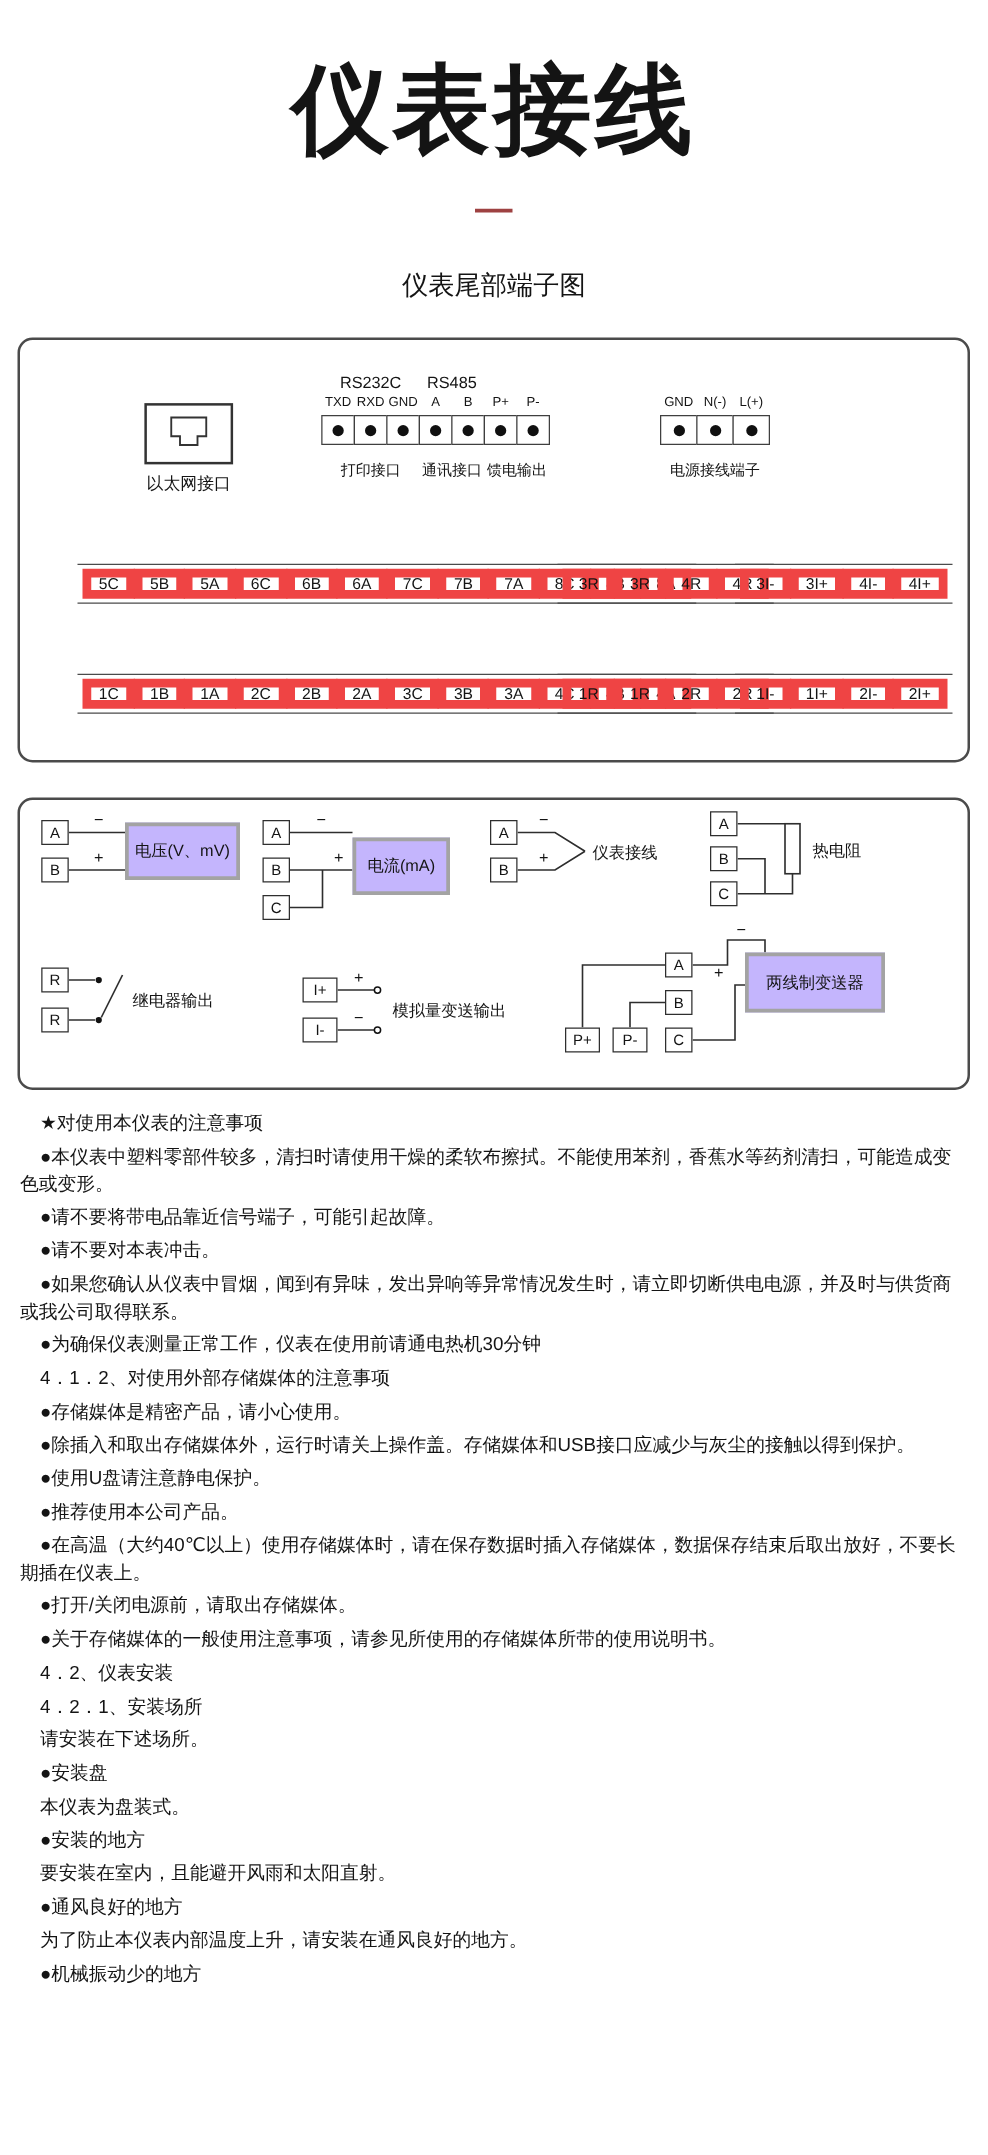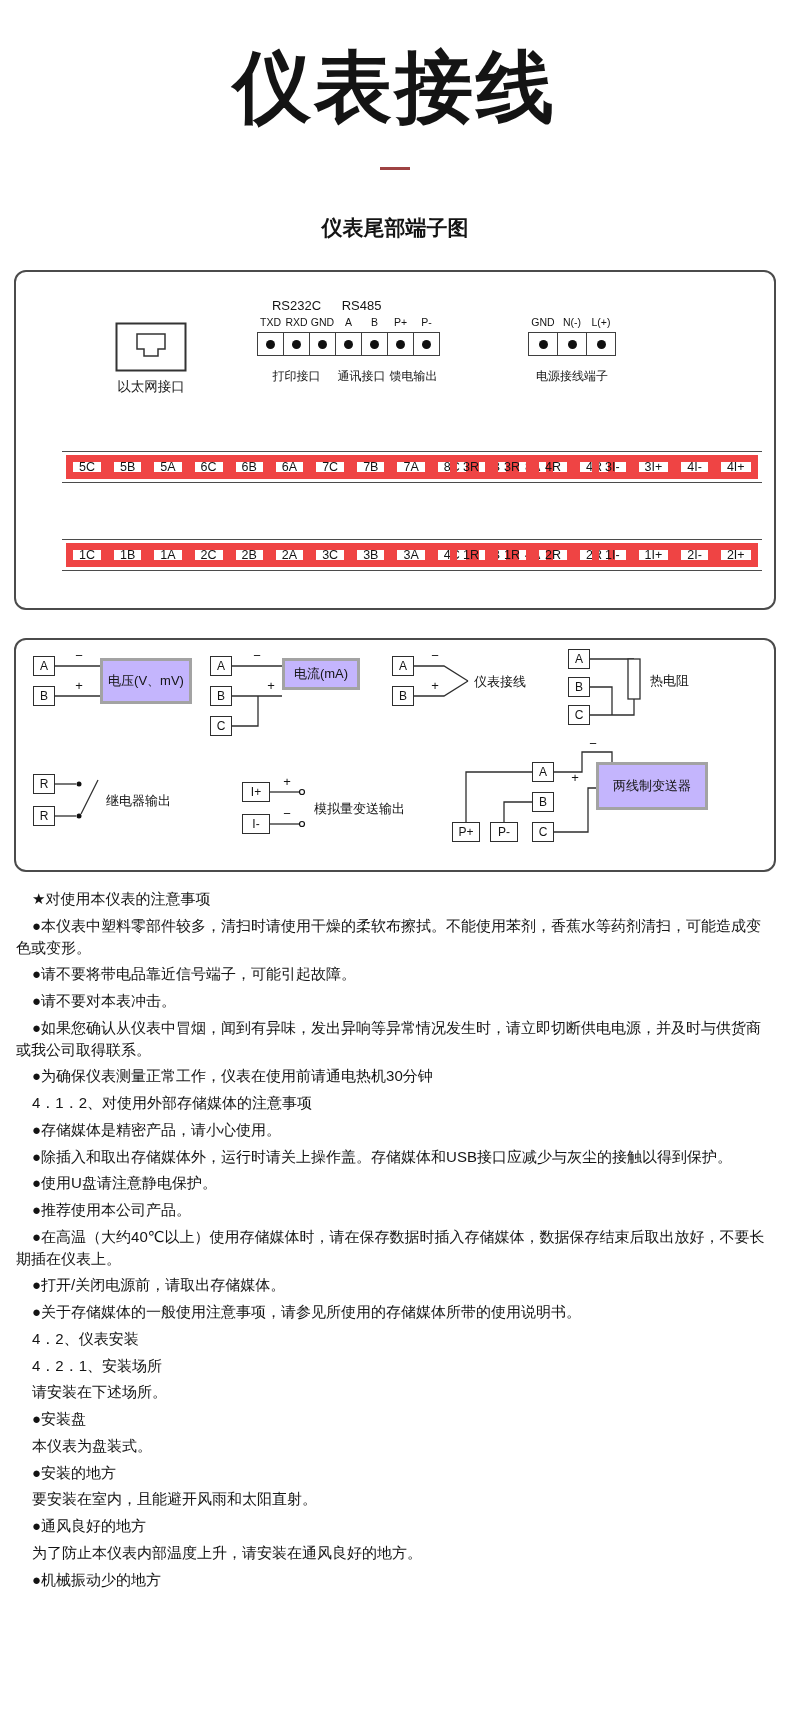--- a/index.html
+++ b/index.html
@@ -20,21 +20,21 @@
     margin: 36px 0 0;
     letter-spacing: 3px;
   }
   .title-divider {
     width: 30px; height: 3px;
     background: #9e4242;
     margin: 26px auto 0;
   }
   h2.subtitle {
     font-size: 21px;
-    font-weight: 700;
+    font-weight: 400;
     text-align: center;
     margin: 44px 0 0;
   }
 
   .panel {
     position: relative;
     margin: 28px 14px 0;
     border: 2px solid #4b4b4b;
     border-radius: 12px;
     background: #fff;
@@ -284,21 +284,21 @@
     <div class="term" style="left:17px;top:46px">B</div>
     <div class="pol" style="left:56px;top:8px">−</div>
     <div class="pol" style="left:56px;top:38px">+</div>
     <div class="dbox" style="left:84px;top:18px;width:92px;height:46px">电压(V、mV)</div>
 
     <div class="term" style="left:194px;top:16px">A</div>
     <div class="term" style="left:194px;top:46px">B</div>
     <div class="term" style="left:194px;top:76px">C</div>
     <div class="pol" style="left:234px;top:8px">−</div>
     <div class="pol" style="left:248px;top:38px">+</div>
-    <div class="dbox" style="left:266px;top:18px;width:78px;height:32px">电流(mA)</div>
+    <div class="dbox" style="left:266px;top:30px;width:78px;height:46px">电流(mA)</div>
 
     <div class="term" style="left:376px;top:16px">A</div>
     <div class="term" style="left:376px;top:46px">B</div>
     <div class="pol" style="left:412px;top:8px">−</div>
     <div class="pol" style="left:412px;top:38px">+</div>
     <div class="dlabel" style="left:458px;top:33px">仪表接线</div>
 
     <div class="term" style="left:552px;top:9px">A</div>
     <div class="term" style="left:552px;top:37px">B</div>
     <div class="term" style="left:552px;top:65px">C</div>

